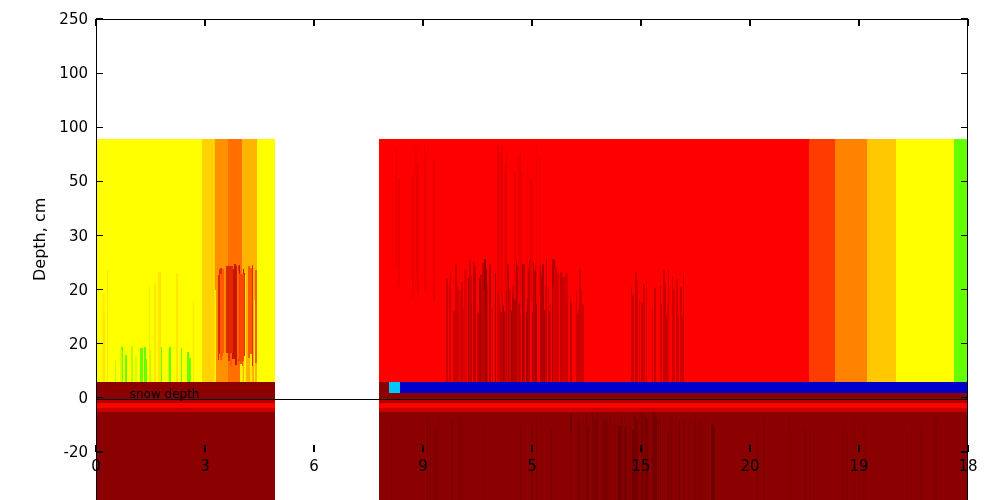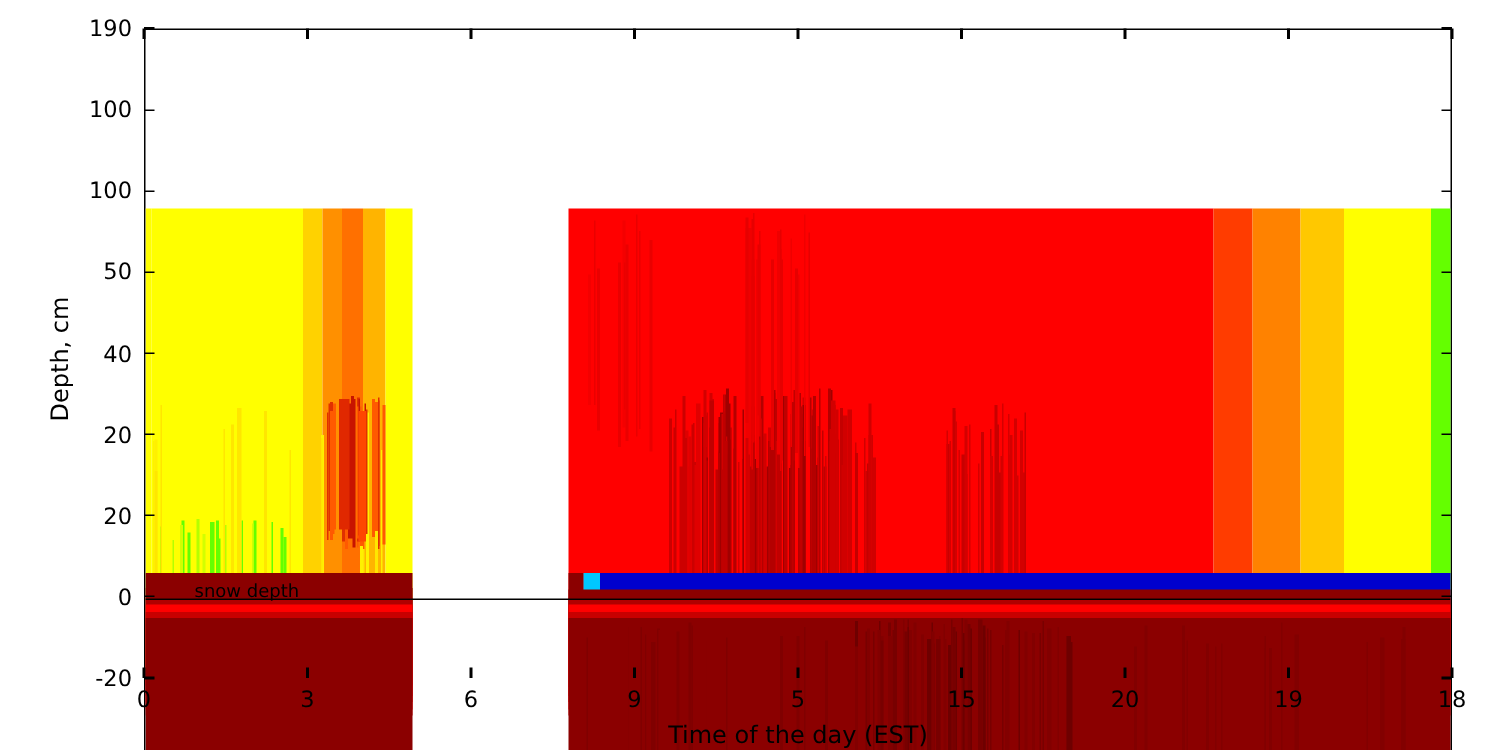--- a/index.html
+++ b/index.html
@@ -668,31 +668,30 @@
       <div class="tick tick-y-right" style="left: 961px; top: 397.275px;"></div>
       <div class="ticklabel ticklabel-y" style="left: 38px; width: 50px; top: 397.875px;">0</div>
       <div class="tick tick-y" style="left: 96px; top: 343.15px;"></div>
       <div class="tick tick-y-right" style="left: 961px; top: 343.15px;"></div>
       <div class="ticklabel ticklabel-y" style="left: 38px; width: 50px; top: 343.75px;">20</div>
       <div class="tick tick-y" style="left: 96px; top: 289.025px;"></div>
       <div class="tick tick-y-right" style="left: 961px; top: 289.025px;"></div>
       <div class="ticklabel ticklabel-y" style="left: 38px; width: 50px; top: 289.625px;">20</div>
       <div class="tick tick-y" style="left: 96px; top: 234.9px;"></div>
       <div class="tick tick-y-right" style="left: 961px; top: 234.9px;"></div>
-      <div class="ticklabel ticklabel-y" style="left: 38px; width: 50px; top: 235.5px;">40</div>
+      <div class="ticklabel ticklabel-y" style="left: 38px; width: 50px; top: 235.5px;">30</div>
       <div class="tick tick-y" style="left: 96px; top: 180.775px;"></div>
       <div class="tick tick-y-right" style="left: 961px; top: 180.775px;"></div>
       <div class="ticklabel ticklabel-y" style="left: 38px; width: 50px; top: 181.375px;">50</div>
       <div class="tick tick-y" style="left: 96px; top: 126.65px;"></div>
       <div class="tick tick-y-right" style="left: 961px; top: 126.65px;"></div>
       <div class="ticklabel ticklabel-y" style="left: 38px; width: 50px; top: 127.25px;">100</div>
       <div class="tick tick-y" style="left: 96px; top: 72.525px;"></div>
       <div class="tick tick-y-right" style="left: 961px; top: 72.525px;"></div>
       <div class="ticklabel ticklabel-y" style="left: 38px; width: 50px; top: 73.125px;">100</div>
       <div class="tick tick-y" style="left: 96px; top: 18.4px;"></div>
       <div class="tick tick-y-right" style="left: 961px; top: 18.4px;"></div>
-      <div class="ticklabel ticklabel-y" style="left: 38px; width: 50px; top: 19px;">190</div>
+      <div class="ticklabel ticklabel-y" style="left: 38px; width: 50px; top: 19px;">250</div>
     </div>
 
-  <div class="axis-title" id="xlabel" style="left: 532px; top: 480px; transform: translateX(-50%);">Time of the day (EST)</div>
   <div class="axis-title" id="ylabel" style="left: 30px; top: 280.5px;">Depth, cm</div>
 
 </div>
 
 </body></html>

